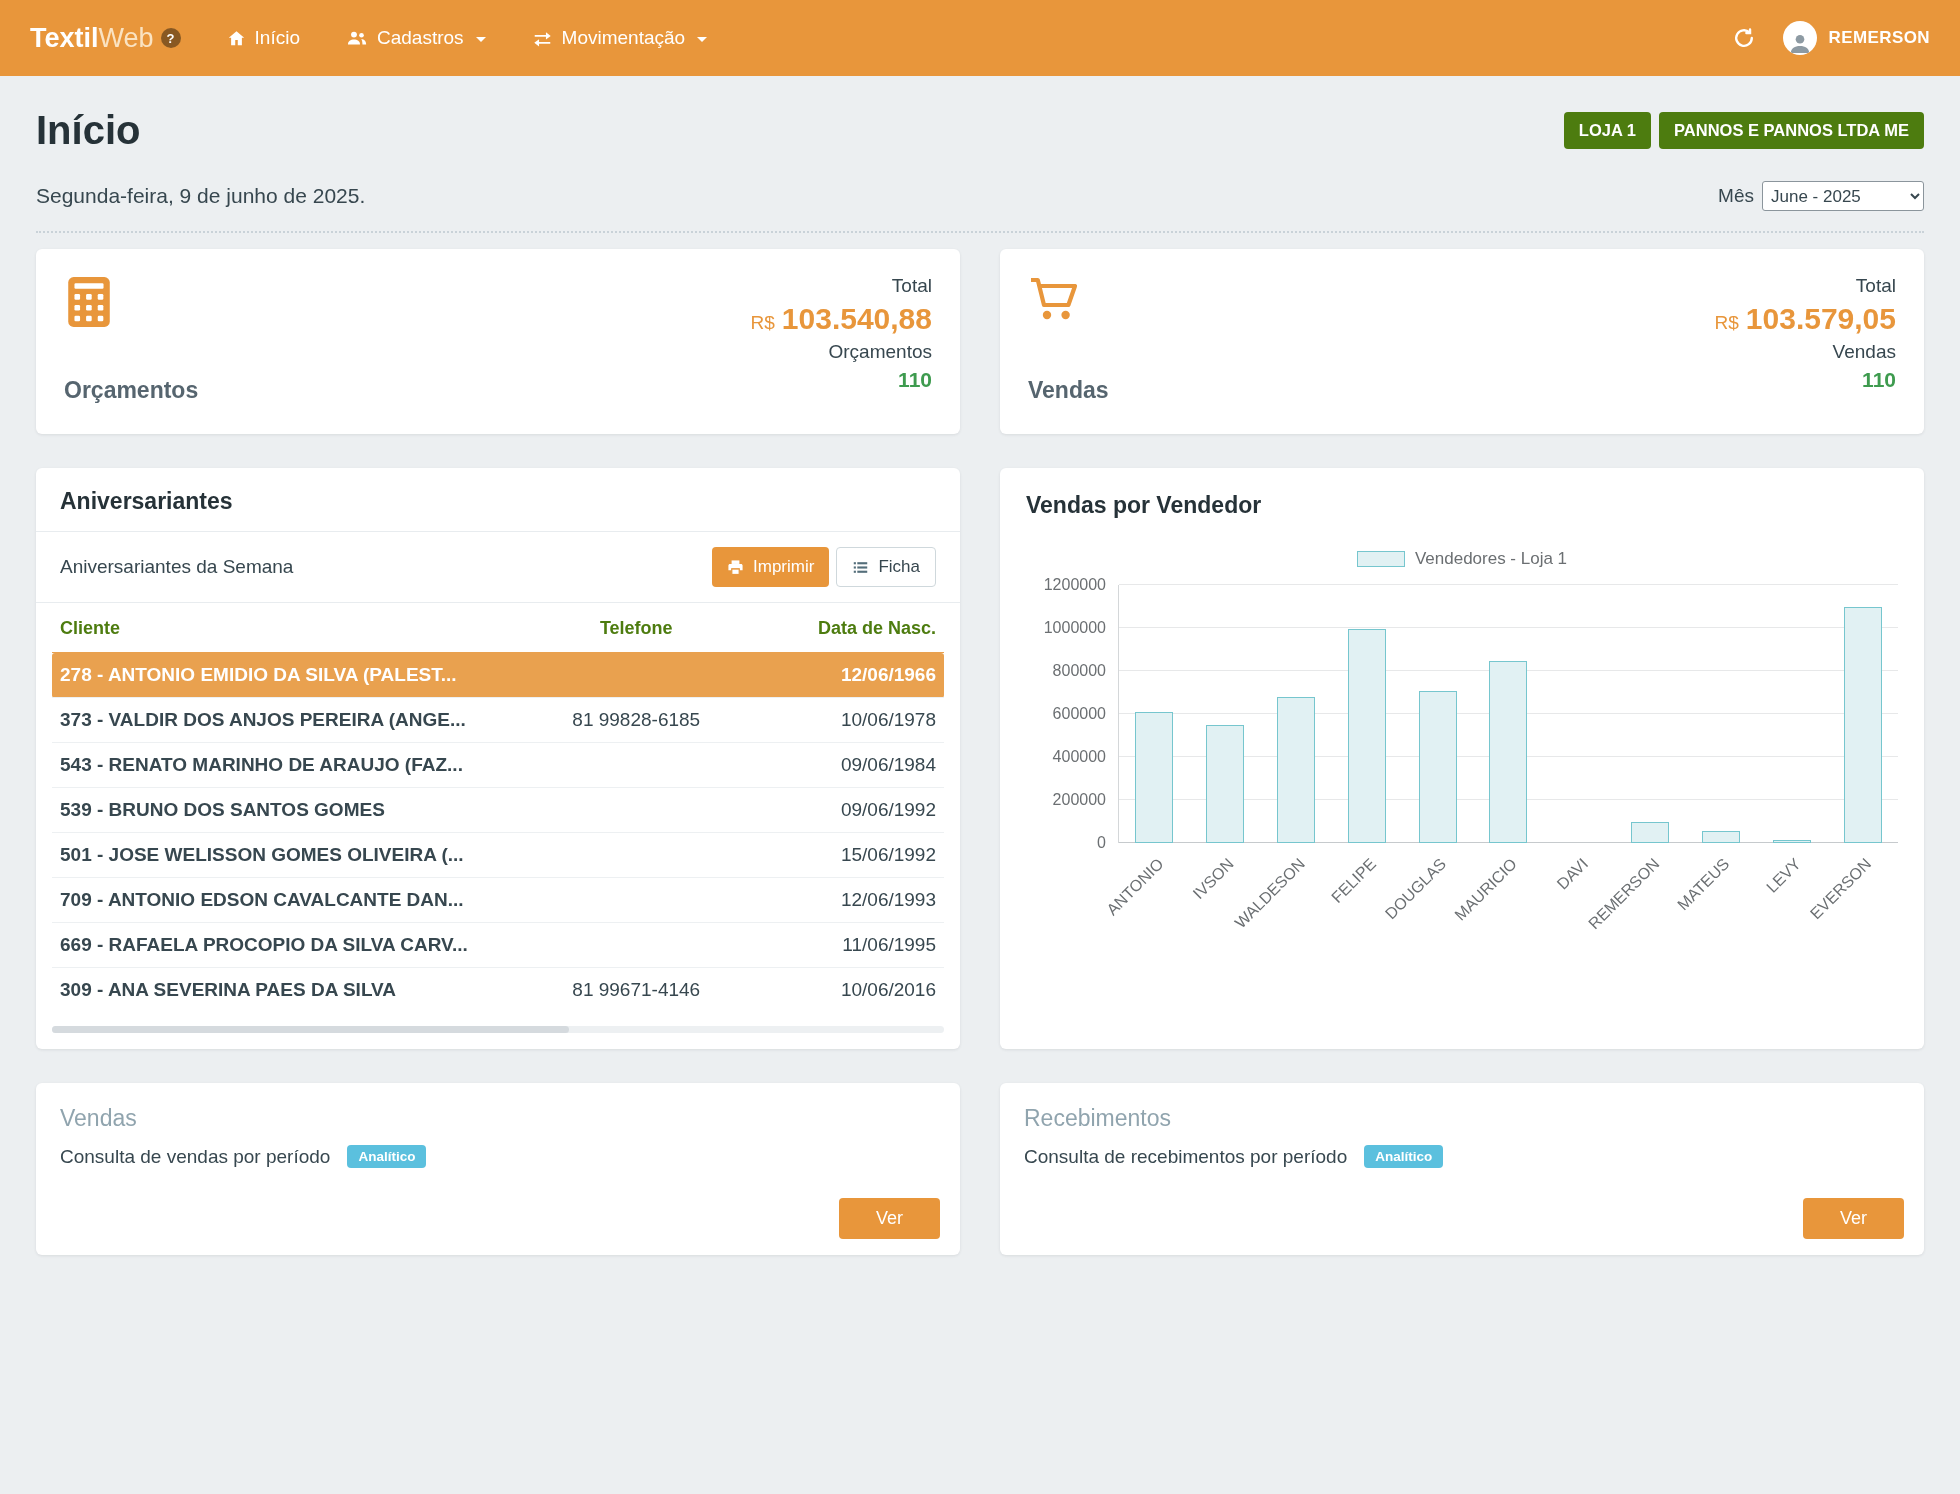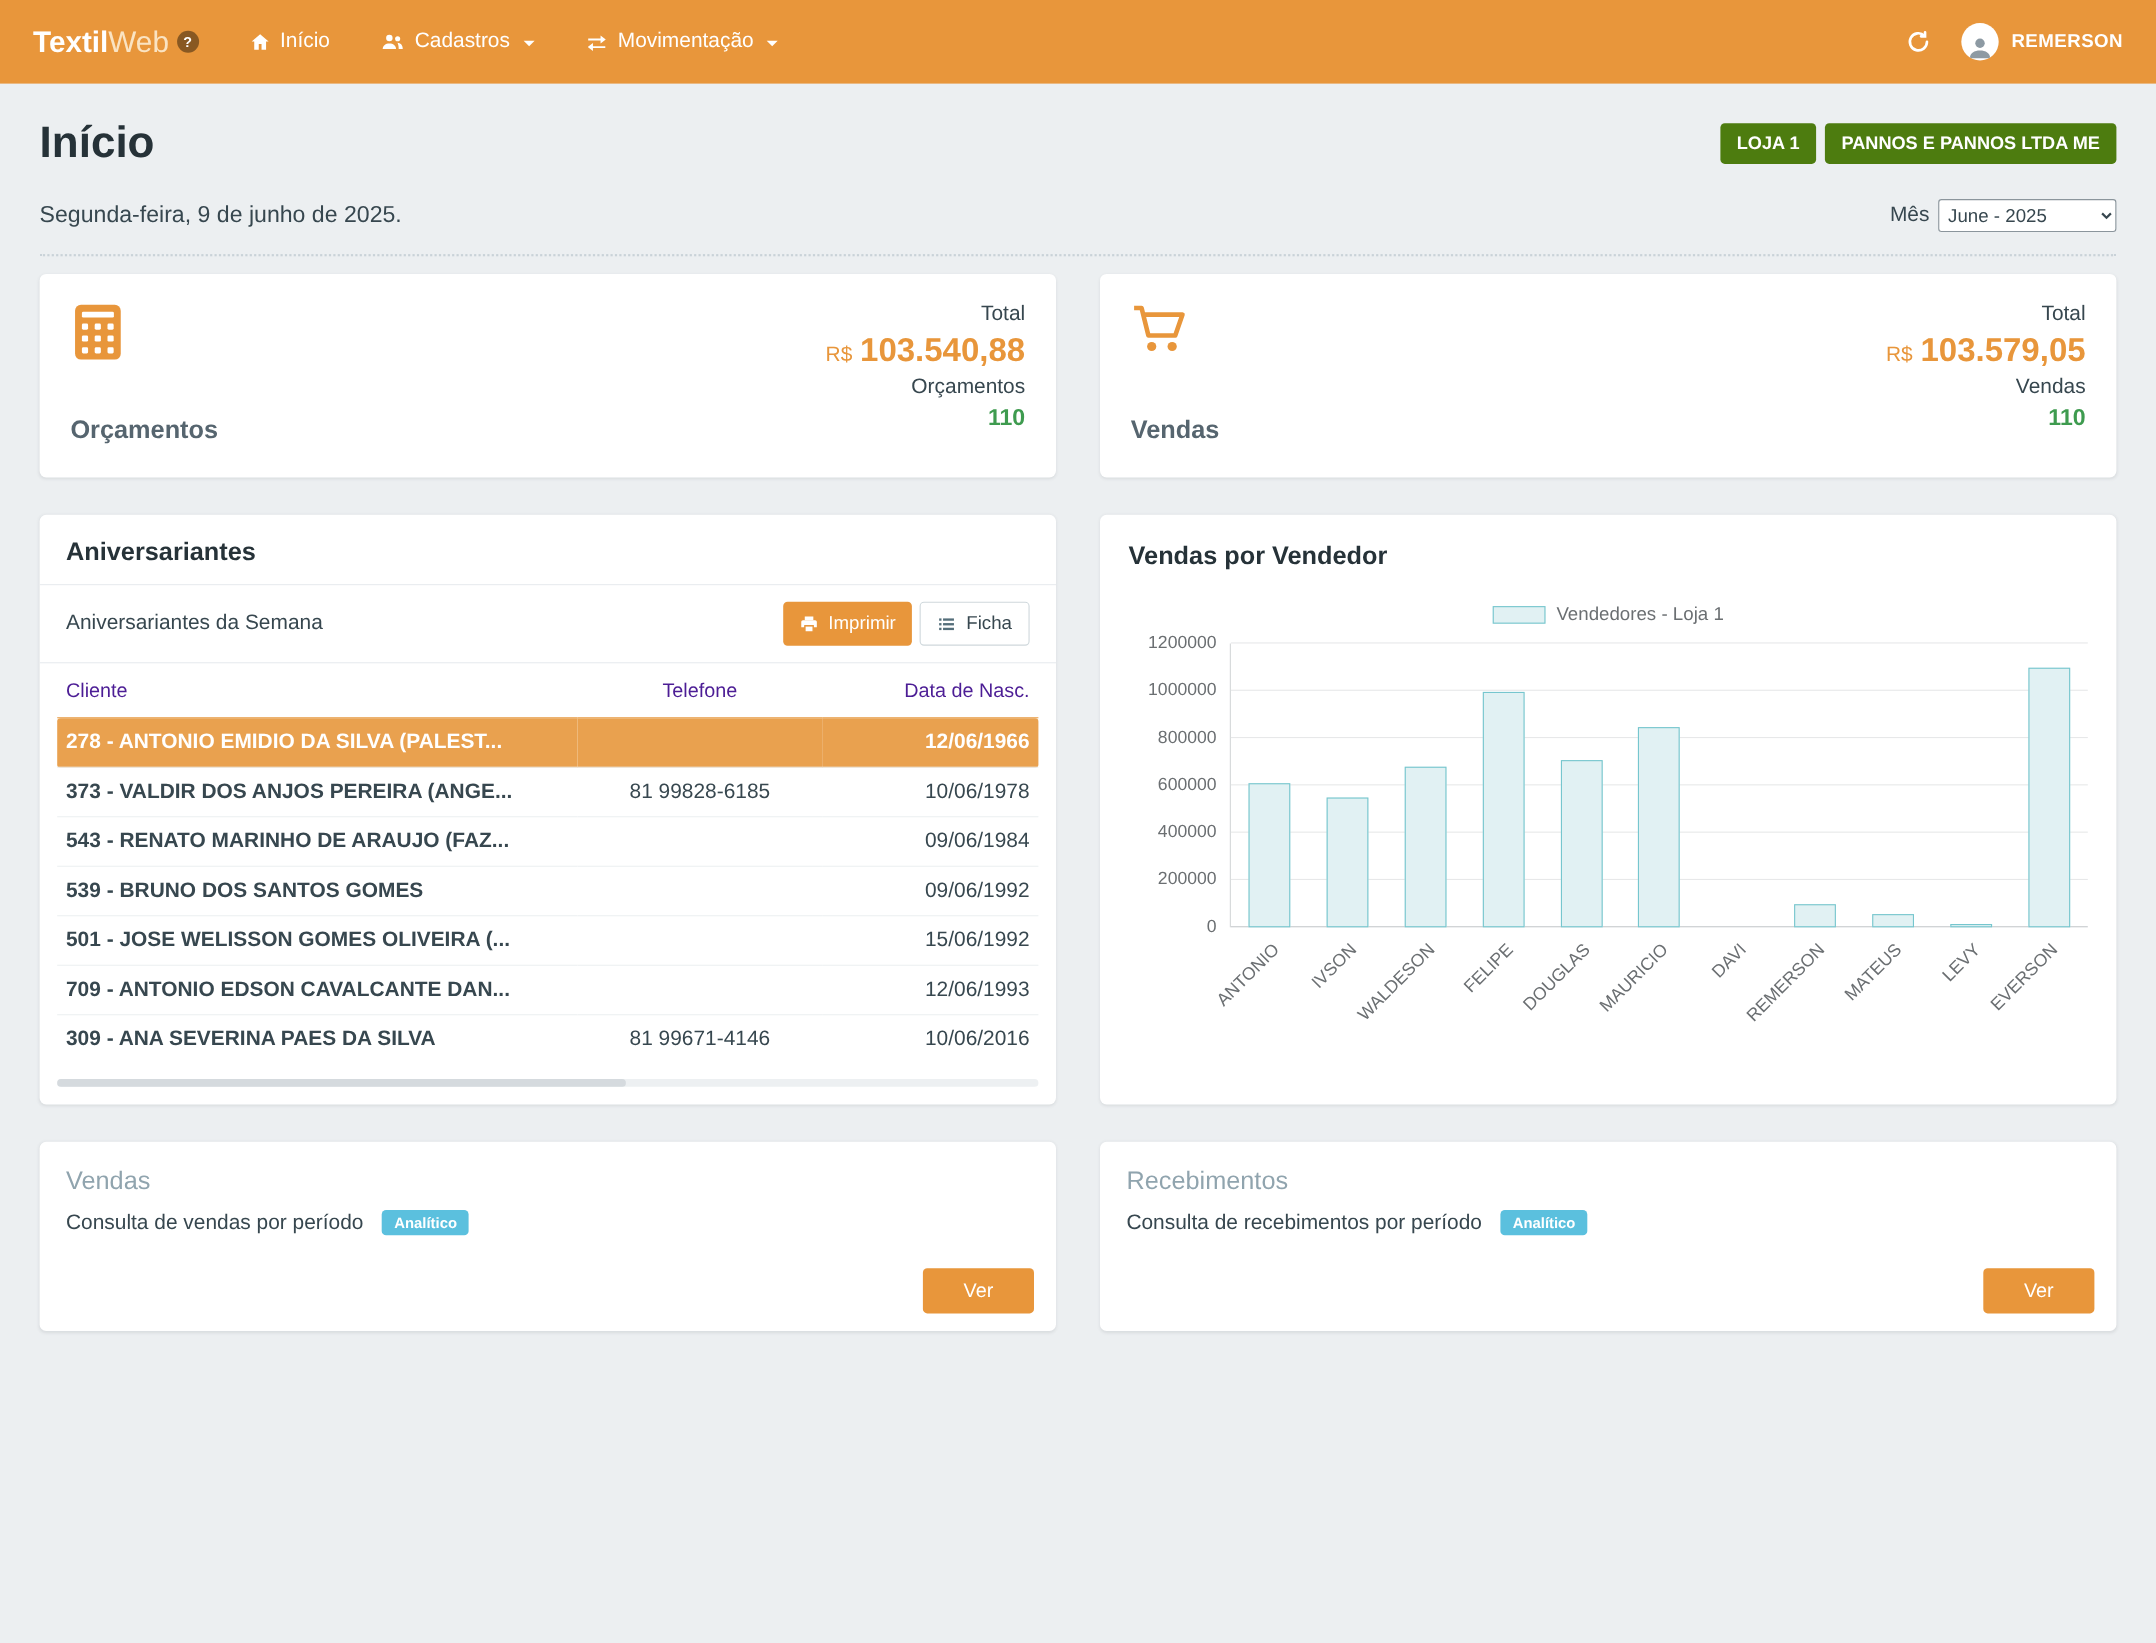--- a/index.html
+++ b/index.html
@@ -68,21 +68,21 @@
 
   
   .bday-card { padding:0 0 16px; display:flex; flex-direction:column; }
   .bday-header { font-size:23px; font-weight:700; color:#263238; padding:20px 24px 16px; border-bottom:1px solid #E8ECEF; }
   .bday-controls { display:flex; align-items:center; padding:15px 24px; border-bottom:1px solid #E8ECEF; }
   .bday-subtitle { font-size:19px; }
   .controls-buttons { margin-left:auto; display:flex; gap:7px; }
   .btn-print { display:flex; align-items:center; gap:9px; background:#E8963B; color:#fff; border:none; border-radius:4px; font-size:17px; font-weight:400; padding:9px 15px; cursor:pointer; font-family:inherit; }
   .btn-ficha { display:flex; align-items:center; gap:9px; background:#fff; color:#37474F; border:1px solid #CFD8DC; border-radius:4px; font-size:17px; padding:9px 15px; cursor:pointer; font-family:inherit; }
   .bday-table { width:calc(100% - 32px); margin:2px 16px 0; border-collapse:collapse; }
-  .bday-table th { font-size:18px; font-weight:400; color:#4c1d95; text-align:left; padding:13px 8px; }
+  .bday-table th { font-size:18px; font-weight:700; color:#4d7c0f; text-align:left; padding:13px 8px; }
   .bday-table th.c-tel { text-align:center; }
   .bday-table th.c-dat { text-align:right; }
   .bday-table td { font-size:19px; padding:11px 8px; border-top:1px solid #EDF0F2; }
   .bday-table td.c-cli { font-weight:700; }
   .bday-table td.c-tel { text-align:center; }
   .bday-table td.c-dat { text-align:right; }
   .bday-table tr.highlight td { background:#E9A14F; color:#fff; border-top-color:#E9A14F; font-weight:700; }
   .bday-table tr.highlight td:first-child { border-top-left-radius:3px; border-bottom-left-radius:3px; }
   .bday-table tr.highlight td:last-child { border-top-right-radius:3px; border-bottom-right-radius:3px; }
   .table-scrollbar { height:7px; background:#EDF0F2; border-radius:4px; margin:14px 16px 0; }
@@ -317,20 +317,25 @@
               <td class="c-cli">501 - JOSE WELISSON GOMES OLIVEIRA (...</td>
               <td class="c-tel"></td>
               <td class="c-dat">15/06/1992</td>
             </tr>
             <tr>
               <td class="c-cli">709 - ANTONIO EDSON CAVALCANTE DAN...</td>
               <td class="c-tel"></td>
               <td class="c-dat">12/06/1993</td>
             </tr>
             <tr>
+              <td class="c-cli">669 - RAFAELA PROCOPIO DA SILVA CARV...</td>
+              <td class="c-tel"></td>
+              <td class="c-dat">11/06/1995</td>
+            </tr>
+            <tr>
               <td class="c-cli">309 - ANA SEVERINA PAES DA SILVA</td>
               <td class="c-tel">81 99671-4146</td>
               <td class="c-dat">10/06/2016</td>
             </tr>
           </tbody>
       </table>
       <div class="table-scrollbar">
           <div class="thumb"></div>
         </div>
     </div>

